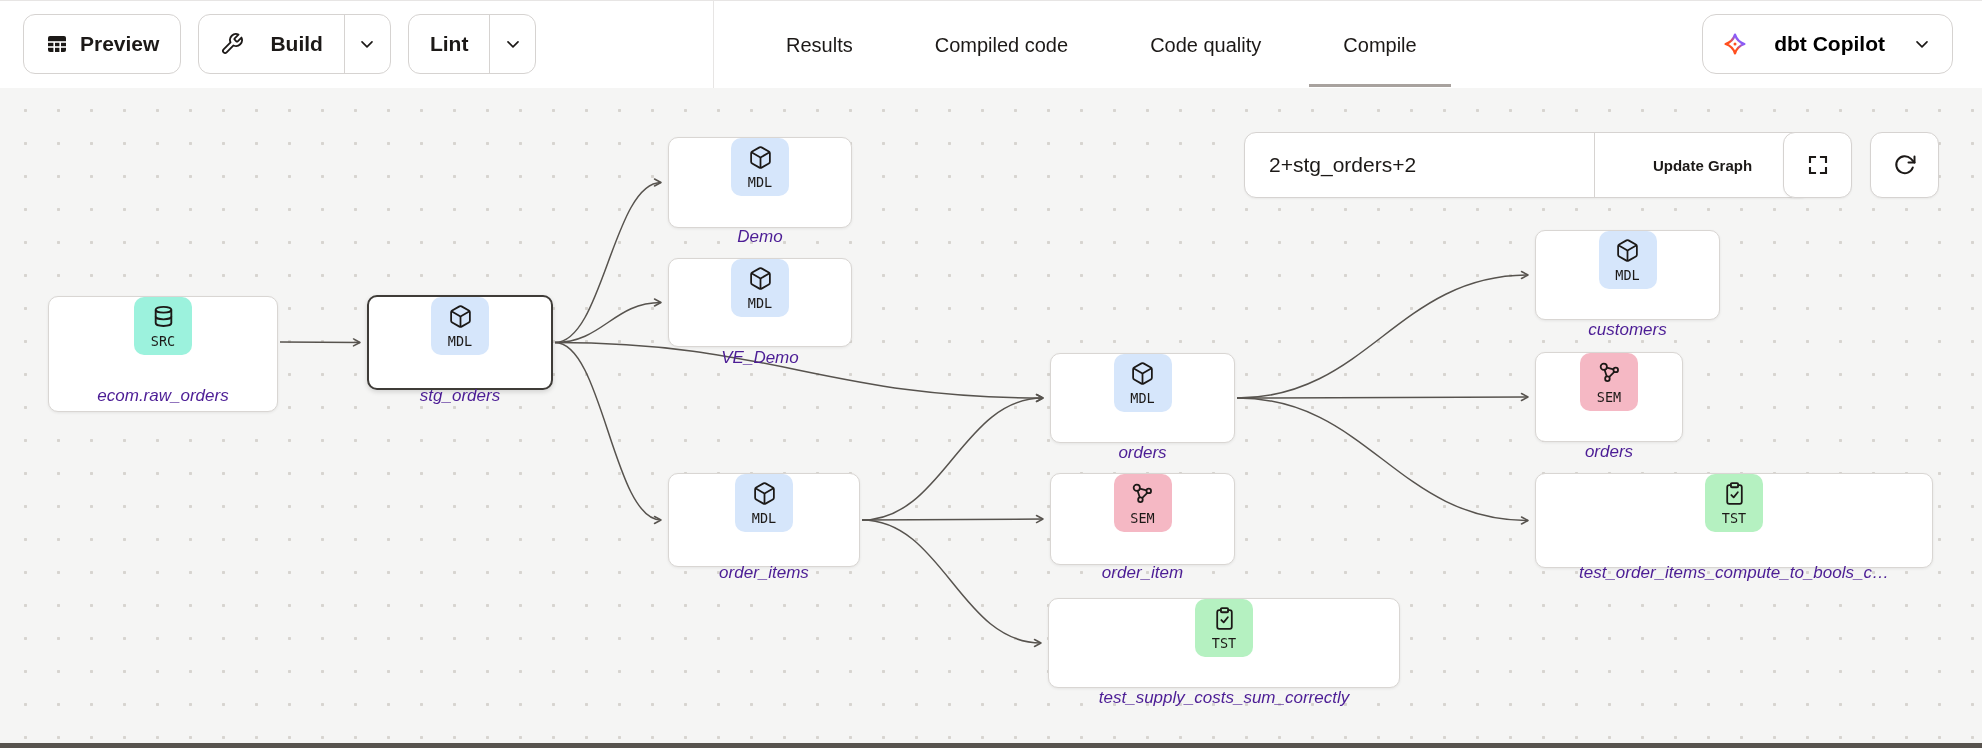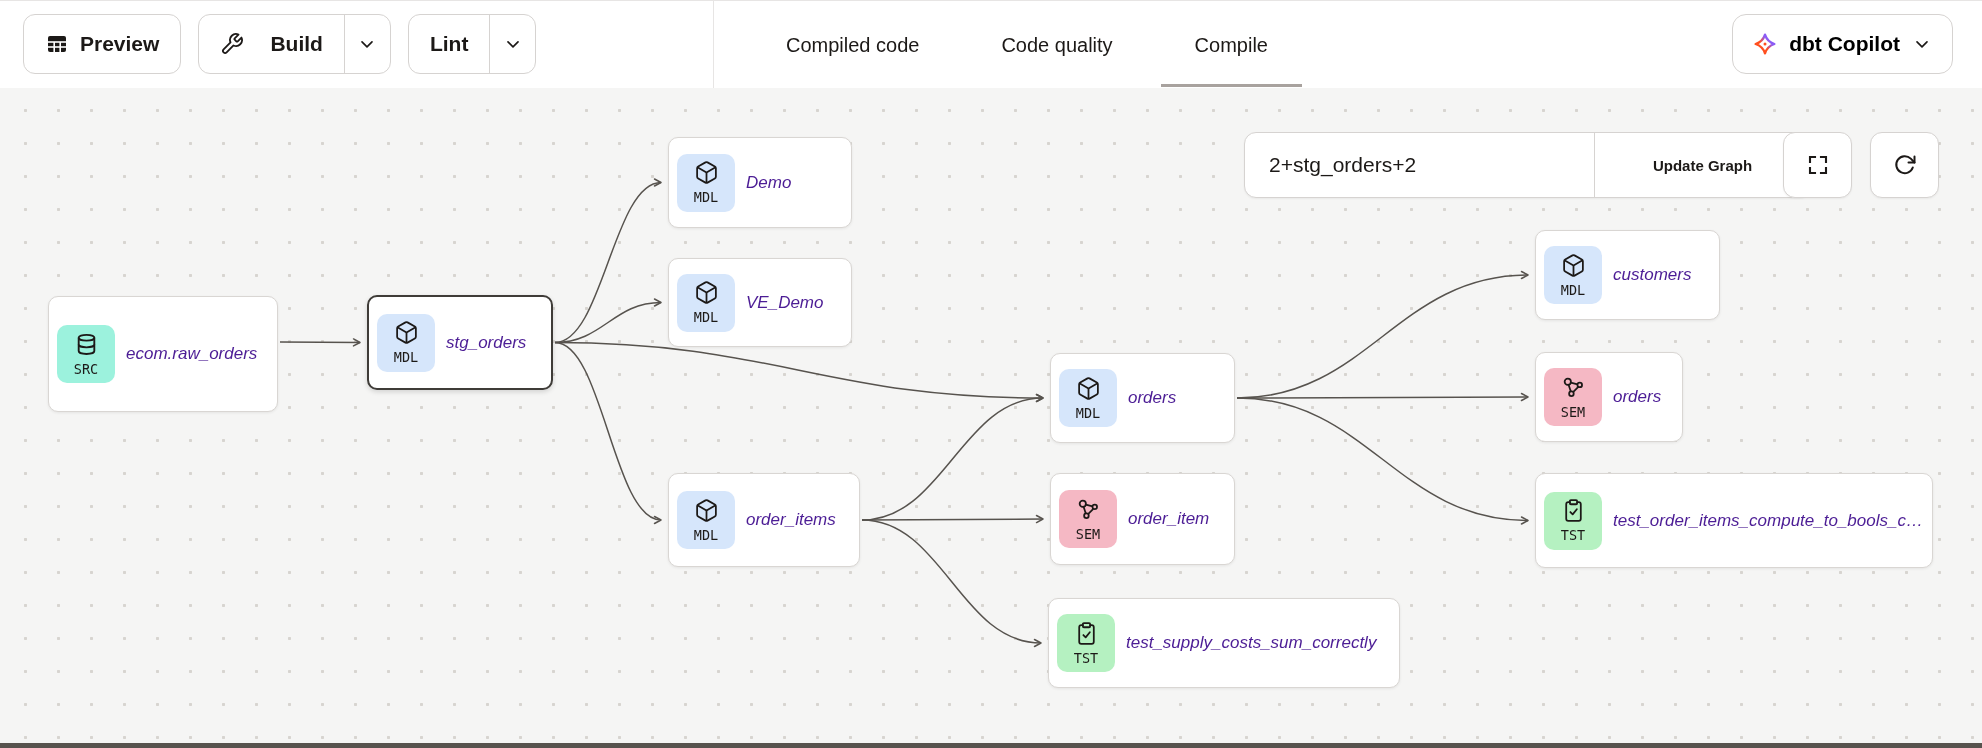--- a/index.html
+++ b/index.html
@@ -13,21 +13,21 @@
     background:#fff; border:1.5px solid #d6d3d1; border-radius:12px;
     font-size:21px; font-weight:600; color:#1c1917; cursor:pointer; white-space:nowrap; }
   .split { display:flex; align-items:stretch; height:60px; border:1.5px solid #d6d3d1; border-radius:12px; background:#fff; }
   .split .main { display:flex; align-items:center; gap:26px; padding:0 21px; font-size:21px; font-weight:600; cursor:pointer; }
   .split .caret { display:flex; align-items:center; justify-content:center; width:46px; border-left:1.5px solid #d6d3d1; cursor:pointer; }
   .tb-divider { position:absolute; left:713px; top:0; width:1px; height:88px; background:#e7e5e4; }
   .tabs { position:absolute; left:780px; top:0; height:88px; display:flex; gap:70px; align-items:center; }
   .tab { position:relative; height:88px; display:flex; align-items:center; padding:0 6px;
     font-size:20px; font-weight:500; color:#1c1917; cursor:pointer; white-space:nowrap; }
   .tab.active::after { content:""; position:absolute; left:-28px; right:-28px; bottom:2px; height:3px; background:#a8a29e; }
-  .copilot { position:absolute; right:29px; top:13px; height:60px; display:flex; align-items:center; gap:12px;
+  .copilot { position:absolute; right:29px; top:13px; height:60px; display:flex; align-items:center; gap:27px;
     padding:0 20px; border:1.5px solid #d6d3d1; border-radius:14px; background:#fff;
     font-size:21px; font-weight:600; cursor:pointer; }
   .icon24 { width:24px; height:24px; flex:0 0 auto; }
   .icon20 { width:20px; height:20px; flex:0 0 auto; }
 
   
   .canvas { position:absolute; left:0; top:88px; width:1982px; height:655px;
     background-color:#f5f5f4;
     background-image:radial-gradient(#d7d4d0 1.4px, transparent 1.5px);
     background-size:33px 33px; background-position:9px 6px; }
@@ -40,21 +40,21 @@
   .selector-input { width:349px; height:100%; border:none; outline:none; background:transparent;
     padding:0 24px; font-size:21px; color:#1c1917; font-family:"Liberation Sans", sans-serif; }
   .update-btn { width:216px; display:flex; align-items:center; justify-content:center;
     border-left:1.5px solid #d6d3d1; font-size:15px; font-weight:700; cursor:pointer; white-space:nowrap; }
   .sq-btn { position:absolute; top:44px; width:69px; height:66px; background:#fff; border:1.5px solid #d6d3d1;
     border-radius:12px; display:flex; align-items:center; justify-content:center; cursor:pointer;
     box-shadow:0 1px 2px rgba(0,0,0,.05); }
 
   
   .node { position:absolute; background:#fff; border:1.5px solid #d9d6d3; border-radius:10px;
-    box-shadow:0 1px 3px rgba(0,0,0,.07); display:flex; align-items:center; padding:0 8px; gap:11px; cursor:pointer; }
+    box-shadow:0 1px 3px rgba(0,0,0,.07); display:flex; align-items:center; padding:0 31px; gap:31px; cursor:pointer;flex-direction:column; }
   .node.selected { border:2.5px solid #3f3c38; box-shadow:0 2px 5px rgba(0,0,0,.14); }
   .badge { width:58px; height:58px; border-radius:10px; display:flex; flex-direction:column;
     align-items:center; justify-content:center; gap:1px; flex:0 0 auto; }
   .badge svg { width:25px; height:25px; }
   .badge-label { font-family:"DejaVu Sans Mono", monospace; font-size:13.5px; line-height:15px; color:#1c1917; }
   .node-label { font-size:17px; color:#4c1d95; white-space:nowrap;font-style:italic; }
 
   .bottom-bar { position:absolute; left:0; bottom:0; width:1982px; height:5px; background:#57534e; }
 </style>
 </head>
@@ -93,20 +93,21 @@
         <svg class="icon20" viewBox="0 0 24 24" fill="none" stroke="#1c1917" stroke-width="2" stroke-linecap="round" stroke-linejoin="round">
           <polyline points="6 9.5 12 15.5 18 9.5"></polyline>
         </svg>
       </div>
     </div>
   </div>
 
   <div class="tb-divider"></div>
 
   <div class="tabs" id="tabs">
+      <div class="tab">Results</div>
       <div class="tab">Compiled code</div>
       <div class="tab">Code quality</div>
       <div class="tab active">Compile</div>
     </div>
 
   <button class="copilot">
     <svg class="icon24" viewBox="0 0 24 24">
       <defs>
         <linearGradient id="dbtg" x1="0" y1="1" x2="1" y2="0">
           <stop offset="0.42" stop-color="#ff4f1f"></stop>

